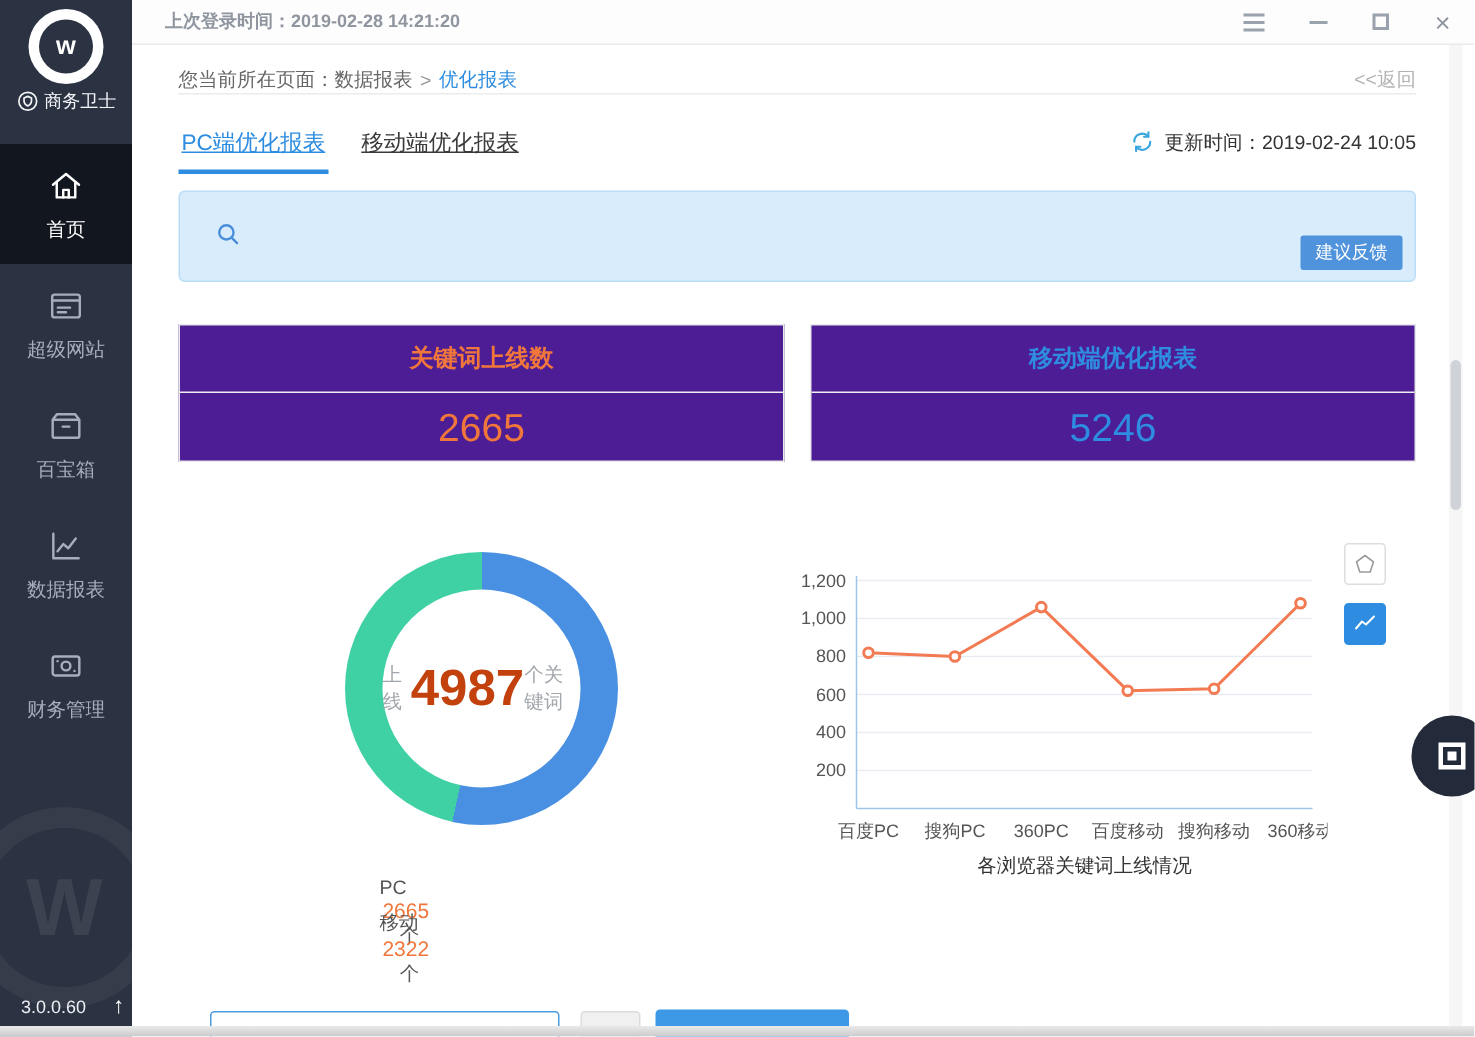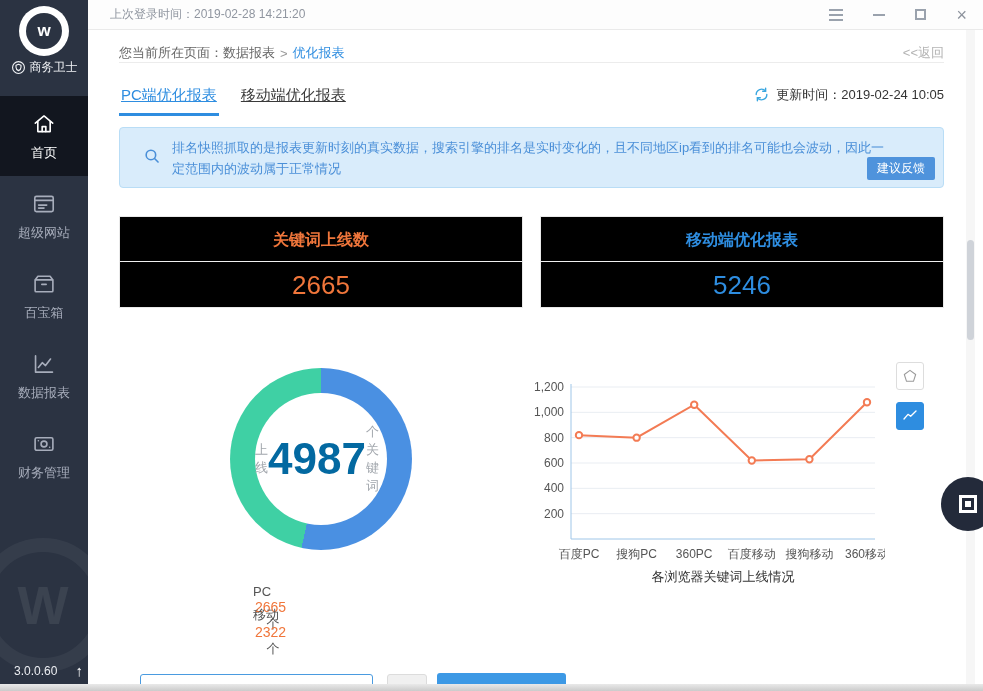--- a/index.html
+++ b/index.html
@@ -17,21 +17,21 @@
   .nav { position: absolute; top: 96px; left: 0; width: 88px; }
   .nav-item { height: 80px; display: flex; flex-direction: column; align-items: center; justify-content: center; gap: 7px; font-size: 13px; cursor: pointer; color: #a7adbb; }
   .nav-item.active { background: #12161f; color: #fff; }
   .nav-item svg { stroke: currentColor; fill: none; stroke-width: 1.5; stroke-linecap: round; stroke-linejoin: round; }
   .watermark { position: absolute; left: -24px; top: 538px; width: 134px; height: 134px; border: 14px solid rgba(255,255,255,.05); border-radius: 50%; display: flex; align-items: center; justify-content: center; font-size: 54px; font-weight: bold; color: rgba(255,255,255,.08); }
   .version { position: absolute; left: 14px; bottom: 12px; color: #eceef2; font-size: 12px; display: flex; gap: 18px; align-items: center; }
   .up-arrow { font-size: 15px; font-weight: bold; color: #fff; cursor: pointer; }
   
   .main { position: absolute; left: 88px; top: 0; width: 895px; height: 691px; background: #fff; }
   .titlebar { position: absolute; top: 0; left: 0; width: 100%; height: 30px; border-bottom: 1px solid #eaeaea; display: flex; align-items: center; background: #fdfdfd; }
-  .login-text { margin-left: 22px; font-size: 12px; color: #9096a0; }
+  .login-text { margin-left: 22px; font-size: 12px; color: #9096a0; font-weight: bold; }
   .win-controls { margin-left: auto; display: flex; align-items: center; gap: 30px; padding-right: 16px; }
   .wc { cursor: pointer; display: flex; align-items: center; justify-content: center; height: 16px; }
   .menu-bars { display: flex; flex-direction: column; gap: 3px; }
   .menu-bars i { display: block; width: 14px; height: 2px; background: #9aa2ad; }
   .min-bar { width: 12px; height: 2px; background: #9aa2ad; }
   .max-box { width: 11px; height: 11px; border: 2px solid #9aa2ad; }
   .close-x { font-size: 18px; color: #8d939d; line-height: 1; }
   .breadcrumb { position: absolute; top: 44px; left: 31px; width: 825px; font-size: 13px; color: #666; padding-bottom: 0; border-bottom: 1px solid #ececec; display: flex; align-items: center; }
   .crumb-link { cursor: pointer; }
   .crumb-sep { margin: 0 5px; color: #999; }
@@ -39,30 +39,30 @@
   .back-link { margin-left: auto; color: #b3b3b3; cursor: pointer; }
   .tabs { position: absolute; top: 82px; left: 31px; display: flex; gap: 20px; font-size: 15px; }
   .tab { padding: 4px 2px 8px; color: #3a3a3a; cursor: pointer; border-bottom: 3px solid transparent; text-decoration: underline; }
   .tab.active { color: #2e8de0; border-bottom-color: #2e8de0; }
   .refresh-row { position: absolute; top: 86px; right: 39px; display: flex; align-items: flex-start; gap: 6px; font-size: 13px; color: #333; }
   .refresh-icon { cursor: pointer; display: flex; }
   .banner { position: absolute; top: 127px; left: 31px; width: 825px; height: 61px; background: #d9ecfb; border: 1px solid #b9ddf6; border-radius: 4px; }
   .banner-icon { position: absolute; left: 23px; top: 19px; }
   .banner-text { position: absolute; left: 52px; top: 9px; right: 46px; font-size: 13px; line-height: 21px; color: #4a8fd8; }
   .feedback-btn { position: absolute; right: 8px; bottom: 7px; background: #4f93dc; color: #fff; font-size: 12px; padding: 3px 10px; border-radius: 2px; border: none; cursor: pointer; font-family: inherit; }
-  .stat-card { position: absolute; top: 216px; width: 404px; height: 92px; border: 1px solid #e9e9e9; background: #000000; }
+  .stat-card { position: absolute; top: 216px; width: 404px; height: 92px; border: 1px solid #e9e9e9; background: #4c1d95; }
   .stat-card.c1 { left: 31px; } .stat-card.c2 { left: 452px; }
   .stat-title { height: 45px; line-height: 45px; text-align: center; font-size: 16px; font-weight: bold; border-bottom: 1px solid #f0f0f0; }
   .stat-value { height: 46px; line-height: 46px; text-align: center; font-size: 26px; }
   
   .donut-wrap { position: absolute; left: 142px; top: 368px; width: 182px; height: 182px; }
   .donut-ring { width: 182px; height: 182px; border-radius: 50%; }
   .donut-center { position: absolute; inset: 25px; border-radius: 50%; background: #fff; display: flex; flex-direction: row; align-items: center; justify-content: center; }
   .donut-sub { font-size: 13px; color: #a2a7ad; }
-  .donut-big { font-size: 44px; font-weight: bold; color: #0369a1; margin: 3px 0; }
+  .donut-big { font-size: 34px; font-weight: bold; color: #c2410c; margin: 3px 0; }
   .legend { position: absolute; left: 165px; top: 584px; font-size: 13px; color: #555; }
   .legend-row { display: flex; align-items: center; height: 22px; cursor: pointer; flex-direction: column; }
   .legend-dot { width: 9px; height: 9px; border-radius: 50%; margin-right: 7px; }
   .legend-label { width: 40px; }
   .legend-value { color: #f0763b; margin-right: 5px; font-size: 14px; }
   
   .line-chart-svg { position: absolute; left: 437px; top: 378px; font-family: inherit; }
   .chart-title { position: absolute; left: 483px; top: 568px; width: 304px; text-align: center; font-size: 13px; color: #333; }
   .tool-btn { position: absolute; left: 808px; width: 28px; height: 28px; border: 1px solid #ddd; background: #fff; border-radius: 3px; display: flex; align-items: center; justify-content: center; cursor: pointer; }
   .tool-btn.t2 { background: #2e8de0; border-color: #2e8de0; }
@@ -195,21 +195,20 @@
       <span>更新时间：2019-02-24 10:05</span>
     </div>
 
     <div class="banner">
       <span class="banner-icon">
         <svg width="19" height="19" viewBox="0 0 24 24" style="stroke:#4a8fd8;fill:none;stroke-width:2;stroke-linecap:round">
           <circle cx="10" cy="10" r="6"></circle>
             <path d="M14.6 14.6 19 19"></path>
         </svg>
       </span>
-      <div class="banner-text">排名快照抓取的是报表更新时刻的真实数据，搜索引擎的排名是实时变化的，且不同地区ip看到的排名可能也会波动，因此一定范围内的波动属于正常情况</div>
       <button class="feedback-btn">建议反馈</button>
     </div>
 
     <div class="stat-card c1">
       <div class="stat-title" style="color: rgb(240, 118, 59);">关键词上线数</div>
       <div class="stat-value" style="color: rgb(240, 118, 59);">2665</div>
     </div>
     <div class="stat-card c2">
       <div class="stat-title" style="color: rgb(46, 141, 224);">移动端优化报表</div>
       <div class="stat-value" style="color: rgb(46, 141, 224);">5246</div>

